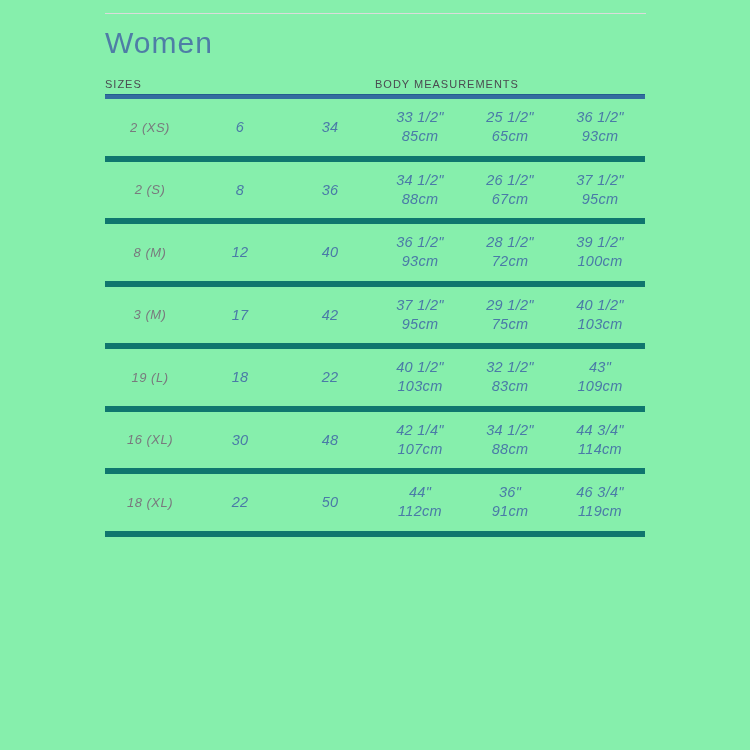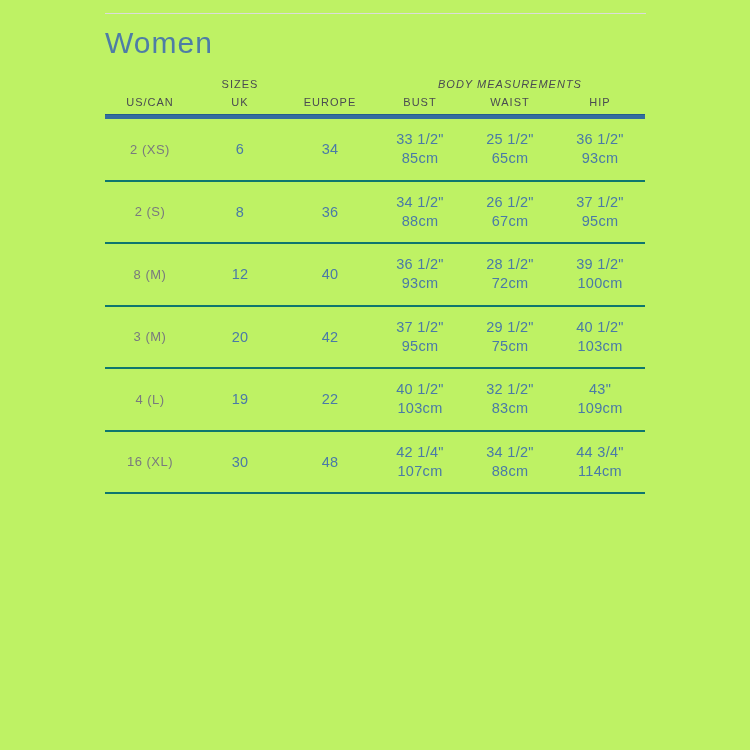--- a/index.html
+++ b/index.html
@@ -5,21 +5,21 @@
   html, body {
     margin: 0;
     padding: 0;
     background: #ffffff;
     font-family: "Liberation Sans", "DejaVu Sans", sans-serif;
   }
   .page {
     position: relative;
     width: 750px;
     height: 750px;
-    background: #bef264;
+    background: #86efac;
     overflow: hidden;
   }
   .top-rule {
     position: absolute;
     top: 13px;
     left: 105px;
     width: 541px;
     height: 1px;
     background: #dbdbdb;
   }
@@ -43,36 +43,36 @@
     display: grid;
     grid-template-columns: repeat(6, 1fr);
   }
   .group-row { height: 16px; }
   .header-row { height: 20px; }
   .group-row .gh,
   .header-row .ch {
     font-size: 11px;
     letter-spacing: 1px;
     color: #4a4b51;
-    text-align: center;
     align-self: center;
   }
   .gh.sizes { grid-column: 1 / 4; }
-  .gh.bodym { grid-column: 4 / 7; font-style: italic; }
+  .gh.bodym { grid-column: 4 / 7; }
   .thick-rule {
     margin-top: 2px;
     height: 4px;
     background: #336d9f;
     border-top: 1px solid #235d8f;
   }
   .data-row {
     height: 62.5px;
     box-sizing: border-box;
-    border-bottom: 2px solid #0f766e;
+    border-bottom: 6px solid #0f766e;
     align-items: center;
+    font-style: italic;
   }
   .cell {
     text-align: center;
     letter-spacing: 0.3px;
   }
   .cell.us {
     font-size: 13px;
     color: #797a7e;
     letter-spacing: 0.5px;
   }
@@ -96,28 +96,20 @@
 
   <h1 class="title">Women</h1>
 
   <div class="size-table">
 
     <div class="group-row">
       <div class="gh sizes">SIZES</div>
       <div class="gh bodym">BODY MEASUREMENTS</div>
     </div>
 
-    <div class="header-row">
-      <div class="ch">US/CAN</div>
-      <div class="ch">UK</div>
-      <div class="ch">EUROPE</div>
-      <div class="ch">BUST</div>
-      <div class="ch">WAIST</div>
-      <div class="ch">HIP</div>
-    </div>
 
     <div class="thick-rule"></div>
 
     <div>
   <div class="data-row">
     <div class="cell us">2 (XS)</div>
     <div class="cell num">6</div>
     <div class="cell num">34</div>
     <div class="cell meas">
       <span>33 1/2"</span>
@@ -165,40 +157,40 @@
       <span>72cm</span>
     </div>
     <div class="cell meas">
       <span>39 1/2"</span>
       <span>100cm</span>
     </div>
   </div>
 
   <div class="data-row">
     <div class="cell us">3 (M)</div>
-    <div class="cell num">20</div>
+    <div class="cell num">17</div>
     <div class="cell num">42</div>
     <div class="cell meas">
       <span>37 1/2"</span>
       <span>95cm</span>
     </div>
     <div class="cell meas">
       <span>29 1/2"</span>
       <span>75cm</span>
     </div>
     <div class="cell meas">
       <span>40 1/2"</span>
       <span>103cm</span>
     </div>
   </div>
 
 
   <div class="data-row">
-    <div class="cell us">4 (L)</div>
-    <div class="cell num">19</div>
+    <div class="cell us">19 (L)</div>
+    <div class="cell num">18</div>
     <div class="cell num">22</div>
     <div class="cell meas">
       <span>40 1/2"</span>
       <span>103cm</span>
     </div>
     <div class="cell meas">
       <span>32 1/2"</span>
       <span>83cm</span>
     </div>
     <div class="cell meas">
@@ -218,17 +210,34 @@
     <div class="cell meas">
       <span>34 1/2"</span>
       <span>88cm</span>
     </div>
     <div class="cell meas">
       <span>44 3/4"</span>
       <span>114cm</span>
     </div>
   </div>
 
+  <div class="data-row">
+    <div class="cell us">18 (XL)</div>
+    <div class="cell num">22</div>
+    <div class="cell num">50</div>
+    <div class="cell meas">
+      <span>44"</span>
+      <span>112cm</span>
+    </div>
+    <div class="cell meas">
+      <span>36"</span>
+      <span>91cm</span>
+    </div>
+    <div class="cell meas">
+      <span>46 3/4"</span>
+      <span>119cm</span>
+    </div>
+  </div>
 
 </div>
 
   </div>
 </div>
 
 </body></html>

